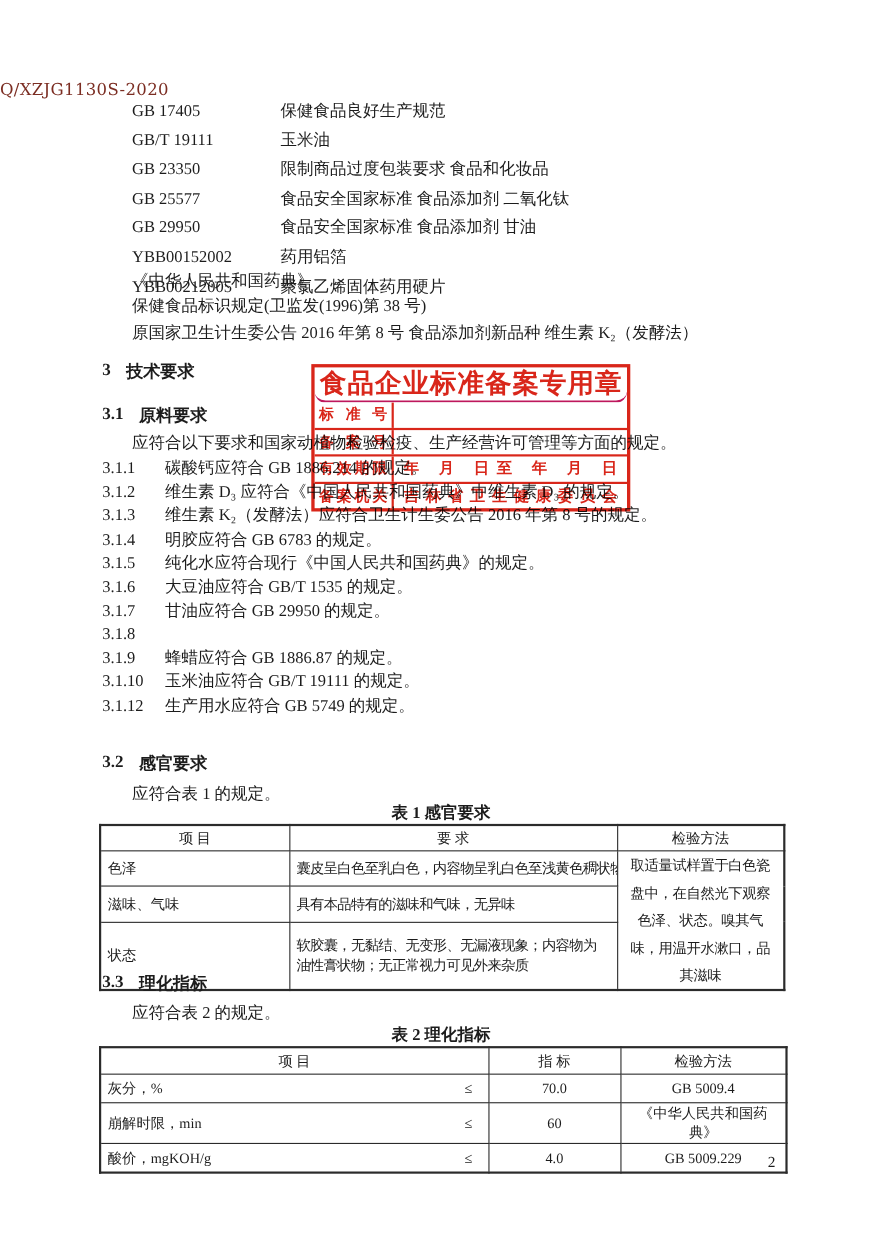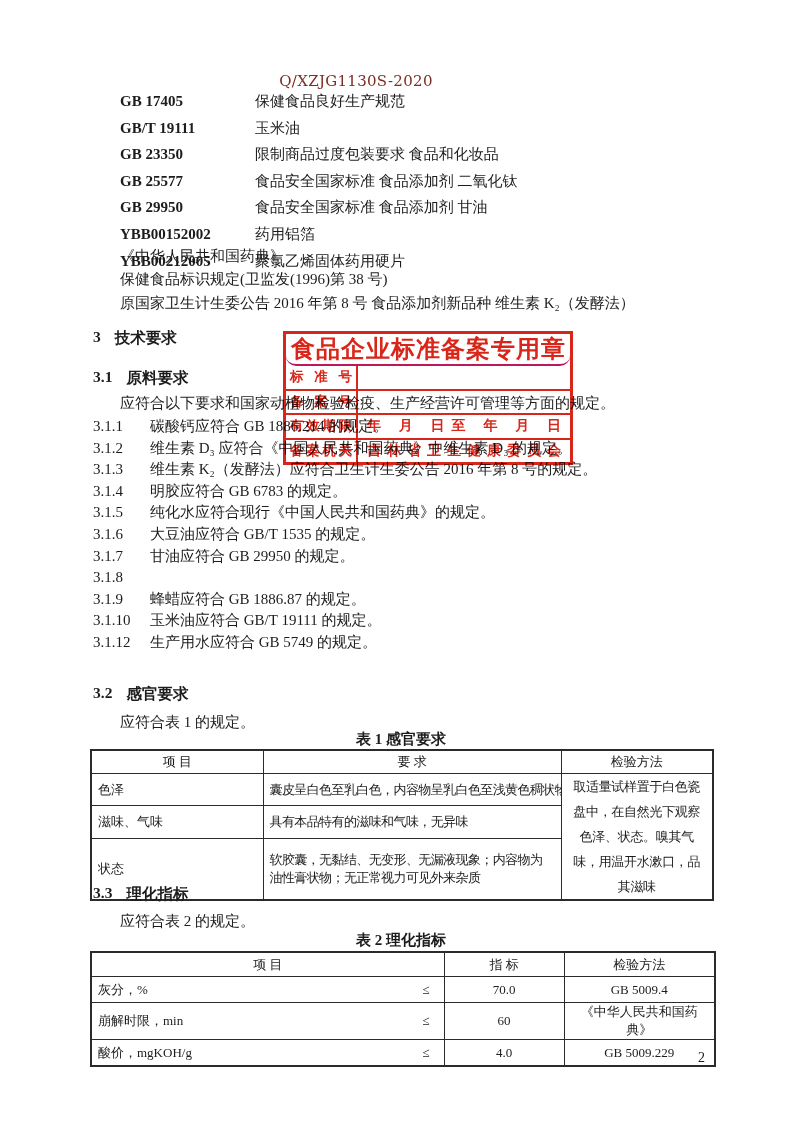--- a/index.html
+++ b/index.html
@@ -4,28 +4,28 @@
 <style>
   html,body { margin:0; padding:0; background:#ffffff; }
   .page {
     position:relative; width:793px; height:1122px; background:#ffffff;
     font-family:"Liberation Serif","DejaVu Serif",serif;
     color:#1c1c1c; font-size:15px; overflow:hidden;
   }
   .abs { position:absolute; }
 
   .doc-number {
-    top:72px; left:0; width:712px; text-align:center;
+    top:72px; left:0; width:712px; text-align:left;
     font-family:"DejaVu Serif","Liberation Serif",serif;
     font-size:15px; color:#7b2d22; letter-spacing:0.3px;
   }
 
   .refs { top:88px; left:120px; }
   .ref-row { display:flex; height:26.6px; line-height:26.6px; }
-  .ref-code { width:135px; flex:none;font-weight:bold; }
+  .ref-code { width:135px; flex:none; }
 
   .plain-refs { top:245px; left:120px; }
   .plain-ref { height:23.4px; line-height:23.4px; }
 
   .sec-heading { left:93px; font-weight:bold; font-size:15.5px; display:flex; }
   .sec-num { margin-right:14px; }
   .h-tech    { top:328px; }
   .h-raw     { top:368px; }
   .h-sensory { top:684px; }
   .h-phys    { top:884px; }

